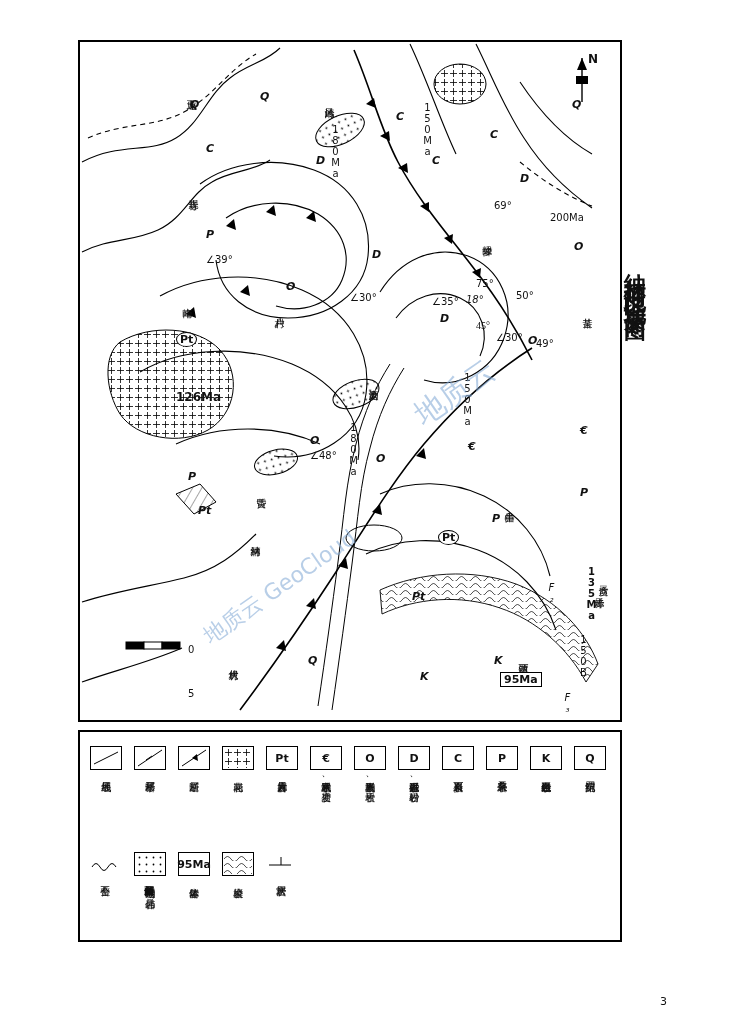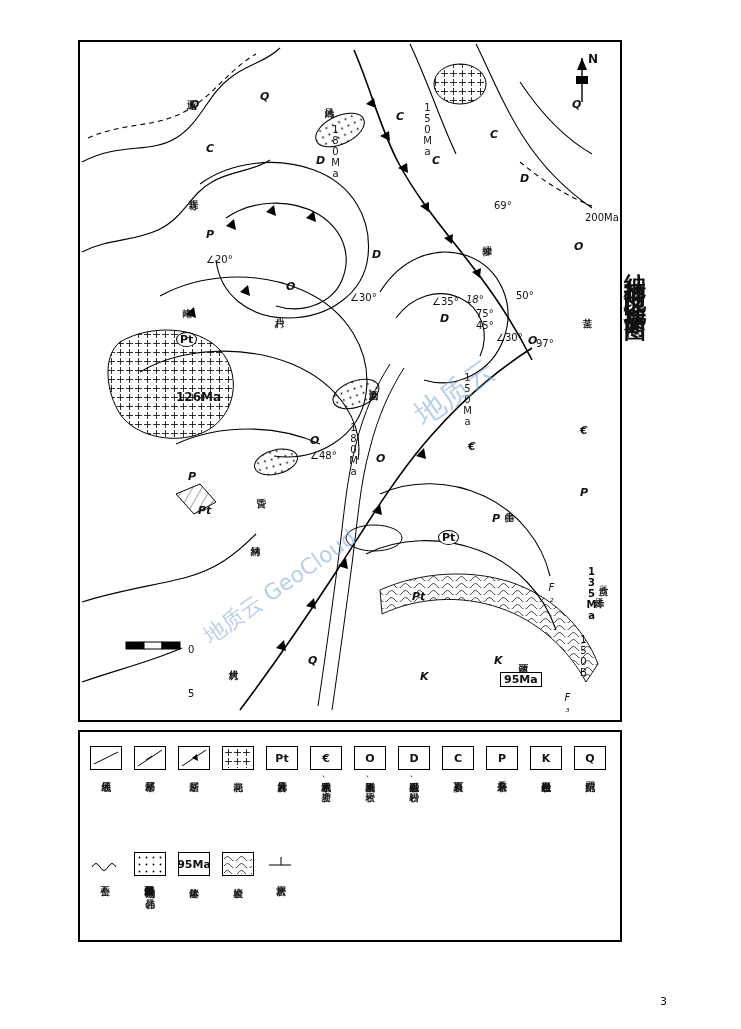--- a/index.html
+++ b/index.html
@@ -190,40 +190,40 @@
     <div class="lbl v" style="left:100px;top:258px;">南峰</div>
     <div class="lbl v" style="left:422px;top:462px;">牛鼻山</div>
     <div class="lbl v" style="left:512px;top:548px;">赤子峰</div>
     <div class="lbl v" style="left:436px;top:614px;">两渡镇</div>
     <div class="lbl v" style="left:146px;top:620px;">伏虎村</div>
     <div class="lbl v" style="left:174px;top:448px;">黄昏</div>
     <div class="lbl v" style="left:286px;top:340px;">磨盘沟</div>
     <div class="lbl v" style="left:168px;top:496px;">纳林河</div>
     <div class="lbl v" style="left:500px;top:268px;">某昔</div>
 
-    <div class="lbl" style="left:505px;top:170px;text-align:center;">200Ma</div>
+    <div class="lbl" style="left:470px;top:170px;text-align:center;">200Ma</div>
     <div class="lbl v" style="left:250px;top:82px;">180Ma</div>
     <div class="lbl v" style="left:342px;top:60px;">150Ma</div>
     <div class="lbl v" style="left:268px;top:380px;">180Ma</div>
     <div class="lbl v" style="left:382px;top:330px;">150Ma</div>
     <div class="lbl" style="left:96px;top:348px;font-weight:bold;font-size:12px;">126Ma</div>
     <div class="lbl v" style="left:506px;top:524px;font-weight:bold;">135Ma</div>
     <div class="boxed" style="left:420px;top:630px;">95Ma</div>
     <div class="lbl v" style="left:498px;top:592px;">150B</div>
 
     <div class="lbl" style="left:414px;top:158px;">69°</div>
-    <div class="lbl" style="left:456px;top:296px;">97°</div>
+    <div class="lbl" style="left:456px;top:296px;">49°</div>
     <div class="lbl" style="left:436px;top:248px;">50°</div>
-    <div class="lbl" style="left:396px;top:266px;">75°</div>
+    <div class="lbl" style="left:396px;top:236px;">75°</div>
     <div class="lbl" style="left:352px;top:254px;">∠35°</div>
     <div class="lbl" style="left:416px;top:290px;">∠30°</div>
     <div class="lbl" style="left:270px;top:250px;">∠30°</div>
-    <div class="lbl" style="left:396px;top:278px;">45°</div>
+    <div class="lbl" style="left:396px;top:278px;font-family:Liberation Serif, serif;">45°</div>
     <div class="lbl" style="left:230px;top:408px;">∠48°</div>
-    <div class="lbl" style="left:126px;top:212px;">∠20°</div>
+    <div class="lbl" style="left:126px;top:212px;">∠39°</div>
 
     <div class="lbl" style="left:386px;top:252px;font-style:italic;">18°</div>
     <div class="lbl v" style="left:466px;top:540px;font-style:italic;">F₂</div>
     <div class="lbl v" style="left:482px;top:650px;font-style:italic;">F₃</div>
 
     <div class="boxed" style="left:96px;top:290px;border-radius:50%;">Pt</div>
     <div class="boxed" style="left:358px;top:488px;border-radius:50%;">Pt</div>
     <div class="lbl v" style="left:516px;top:536px;">含云质</div>
 
     <div class="lbl" style="left:108px;top:602px;">0</div>

